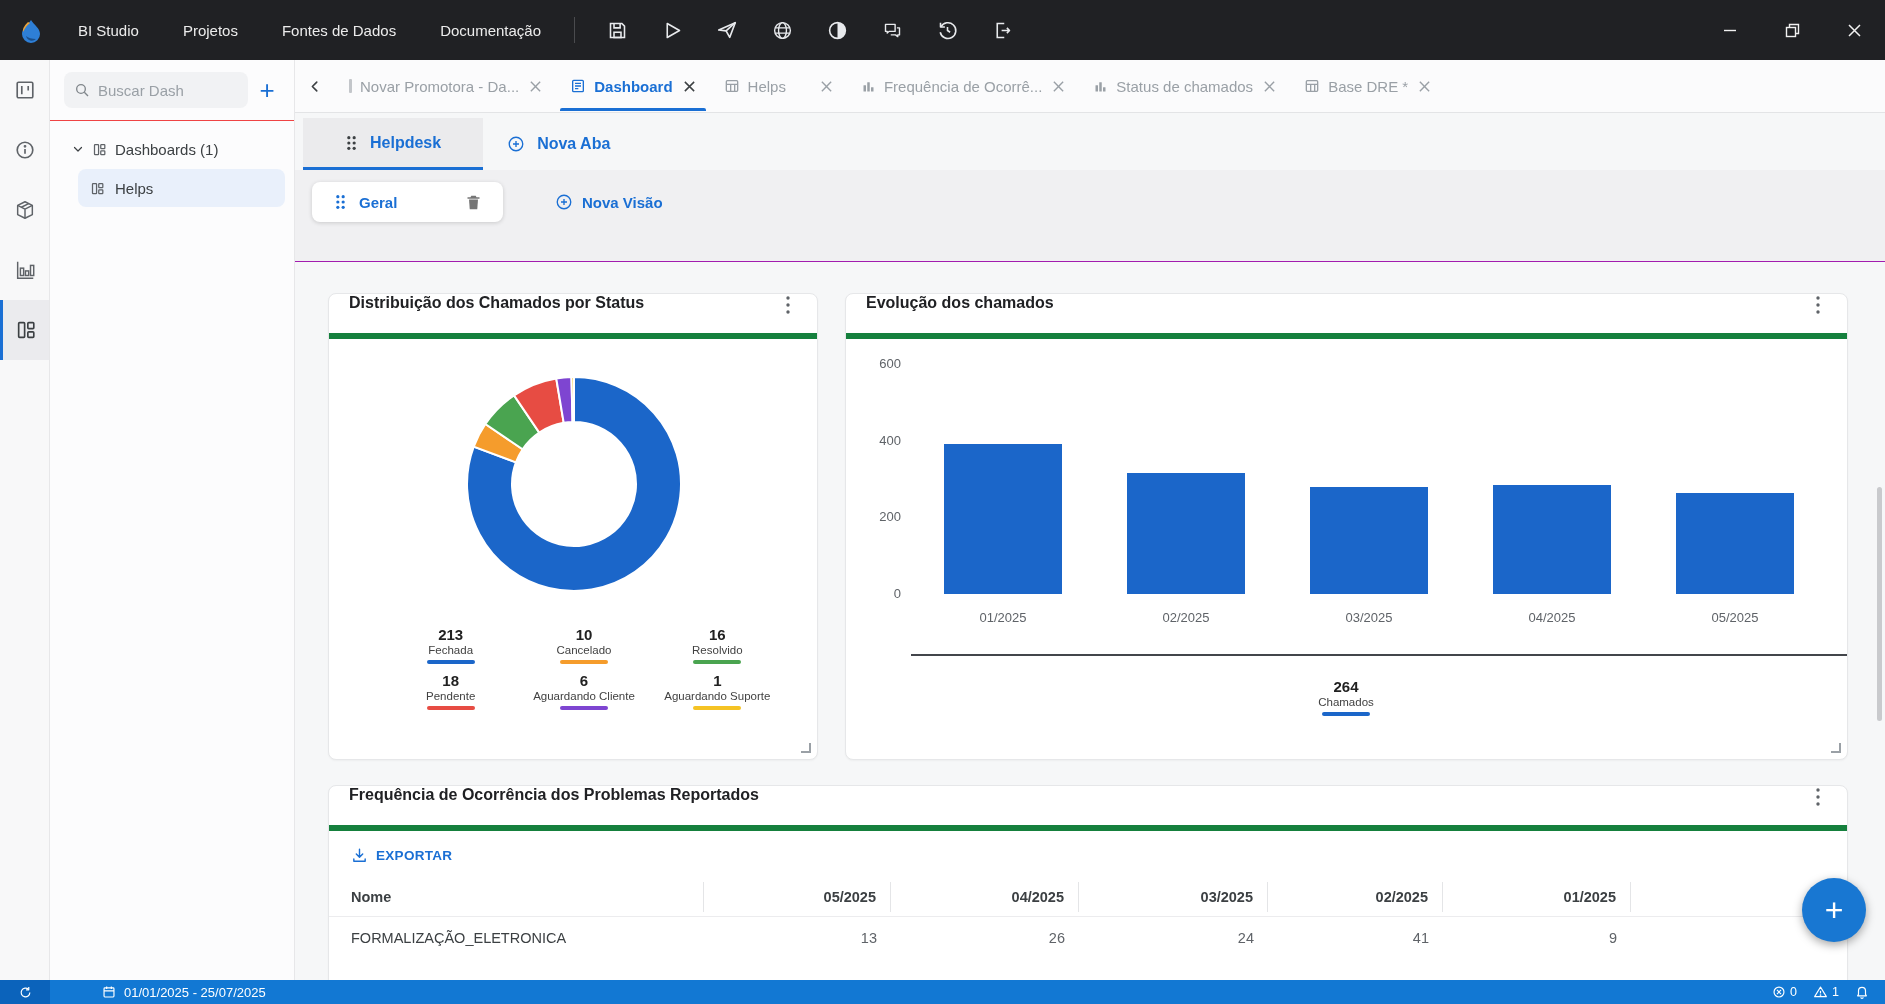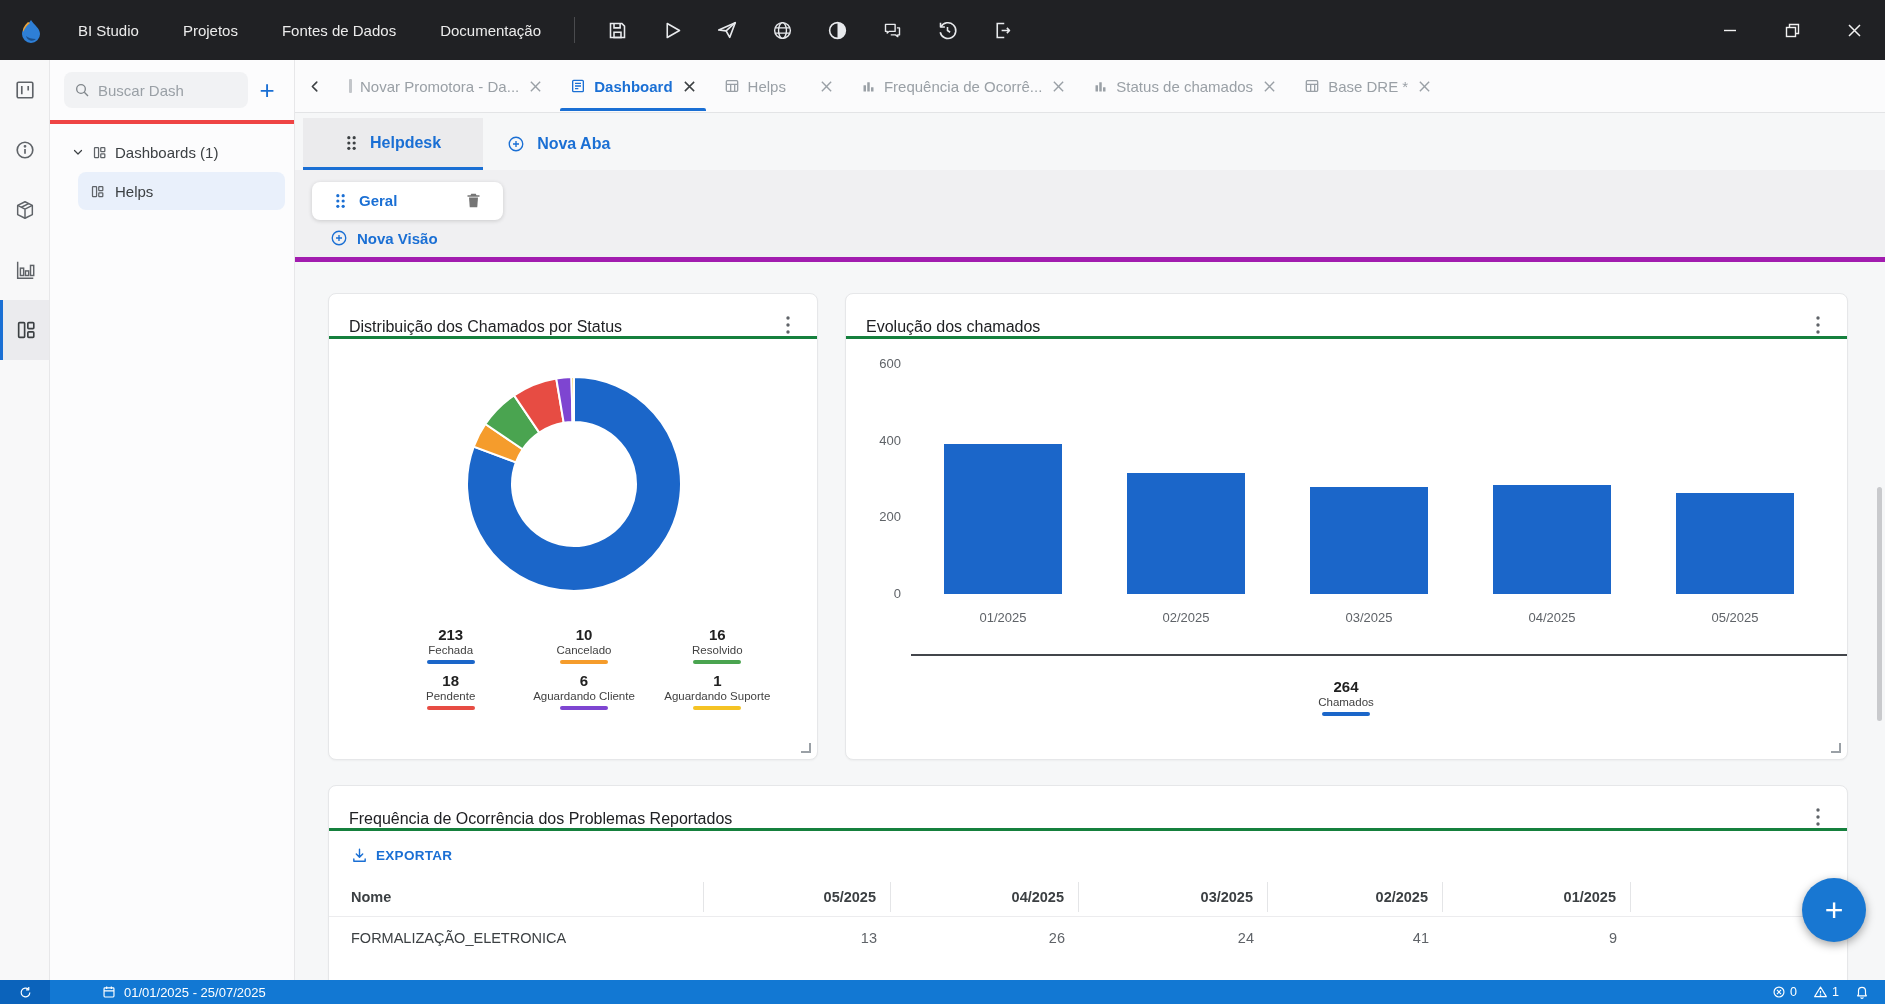--- a/index.html
+++ b/index.html
@@ -18,21 +18,21 @@
   .win-controls { position:absolute; right:0; top:0; height:60px; display:flex; }
   .win-btn { width:62px; height:60px; display:flex; align-items:center; justify-content:center; color:#f1f1f1; }
 
   
   .rail { position:absolute; left:0; top:60px; width:50px; bottom:24px; background:#f8f8f9; border-right:1px solid #e7e7e9; z-index:30; }
   .rail-item { width:49px; height:60px; display:flex; align-items:center; justify-content:center; color:#5f6368; }
   .rail-item.active { background:#ebebee; border-left:3px solid #1a6fd4; color:#3c4043; }
 
   
   .sidebar { position:absolute; left:50px; top:60px; width:245px; bottom:24px; background:#fcfcfd; border-right:1px solid #e7e7e9; z-index:30; }
-  .search-row { display:flex; align-items:center; padding:12px 8px 12px 14px; border-bottom:4px solid #ef4444; }
+  .search-row { display:flex; align-items:center; padding:12px 8px 12px 14px; border-bottom:1px solid #ef4444; }
   .search-pill { flex:1; height:36px; background:#f1f2f4; border-radius:8px; display:flex; align-items:center; gap:8px; padding:0 10px; color:#9aa0a6; }
   .search-pill input { border:none; outline:none; background:transparent; width:110px; font-size:15px; color:#5f6368; font-family:"Liberation Sans",sans-serif; }
   .search-pill input::placeholder { color:#9aa0a6; }
   .add-btn { width:38px; height:36px; display:flex; align-items:center; justify-content:center; color:#1a6fd4; font-size:26px; font-weight:400; }
   .tree { padding:12px 4px 0 0; }
   .tree-parent { display:flex; align-items:center; gap:8px; height:32px; padding-left:22px; font-size:15px; color:#3c4043; }
   .tree-child { display:flex; align-items:center; gap:10px; height:38px; margin:4px 5px 0 28px; padding-left:12px; border-radius:8px; font-size:15px; color:#3c4043; }
   .tree-child.selected { background:#e9f0fb; }
 
   
@@ -46,32 +46,32 @@
   .tab-close { color:#9aa0a6; display:flex; margin-left:2px; }
   .tab.active .tab-close { color:#3c4043; }
   .tab-frag { width:3px; height:14px; background:#c3c6ca; border-radius:1px; }
 
   
   .content { position:absolute; left:295px; top:110px; right:0; bottom:24px; background:#f6f7f8; overflow:hidden; z-index:10; }
   .subtabs { display:flex; margin-top:8px; padding-left:8px; }
   .subtab { height:52px; display:flex; align-items:center; gap:12px; padding:0 42px; font-size:16px; font-weight:bold; color:#1a6fd4; }
   .subtab.active { background:#ebebed; border-bottom:3px solid #1a6fd4; }
   .subtab.ghost { padding:0 24px; }
-  .views-strip { height:92px; background:#f0f0f2; border-bottom:5px solid #a21caf; display:flex; align-items:flex-start; padding:12px 0 0 17px;flex-direction:column; }
+  .views-strip { height:92px; background:#f0f0f2; border-bottom:1px solid #a21caf; display:flex; align-items:flex-start; padding:12px 0 0 17px; }
   .view-chip { height:40px; display:flex; align-items:center; gap:12px; padding:0 22px; font-size:15px; font-weight:bold; color:#1a6fd4; }
   .view-chip.card-chip { background:#fff; border-radius:8px; box-shadow:0 1px 4px rgba(0,0,0,.16); width:191px; justify-content:space-between; margin-right:34px; }
   .chip-left { display:flex; align-items:center; gap:12px; }
   .view-plain { height:40px; display:flex; align-items:center; gap:12px; padding:0 20px; font-size:15px; color:#5f6368; margin-right:6px; }
   .view-plain .trash { margin-left:30px; }
   .trash { color:#757575; display:flex; }
   .nova-visao { height:40px; display:flex; align-items:center; gap:9px; padding:0 18px; font-size:15px; font-weight:bold; color:#1a6fd4; }
 
   
   .card { position:absolute; background:#fff; border:1px solid #e6e7e9; border-radius:8px; box-shadow:0 1px 2px rgba(0,0,0,.04); }
-  .card-header { height:45px; display:flex; align-items:flex-end; justify-content:space-between; padding:0 18px 0 20px; border-bottom:3px solid #15803d; }
+  .card-header { height:45px; display:flex; align-items:flex-start; justify-content:space-between; padding:0 18px 0 20px; border-bottom:6px solid #15803d;font-weight:bold; }
   .card-title { font-size:16px; color:#202124; }
   .kebab { width:22px; height:22px; display:flex; align-items:center; justify-content:center; color:#5f6368; }
   .resize-corner { position:absolute; right:6px; bottom:6px; width:10px; height:10px; border-right:2px solid #9aa0a6; border-bottom:2px solid #9aa0a6; }
 
   #card-donut { left:33px; top:183px; width:490px; height:467px; }
   #donut-legend { position:absolute; left:55px; top:332px; width:400px; display:grid; grid-template-columns:repeat(3,1fr); row-gap:8px; }
   .lg-item { text-align:center; }
   .lg-val { font-size:15px; font-weight:bold; color:#212121; }
   .lg-lab { font-size:11.5px; color:#424242; margin-top:1px; }
   .lg-bar { width:48px; height:4px; border-radius:2px; margin:4px auto 0; }

